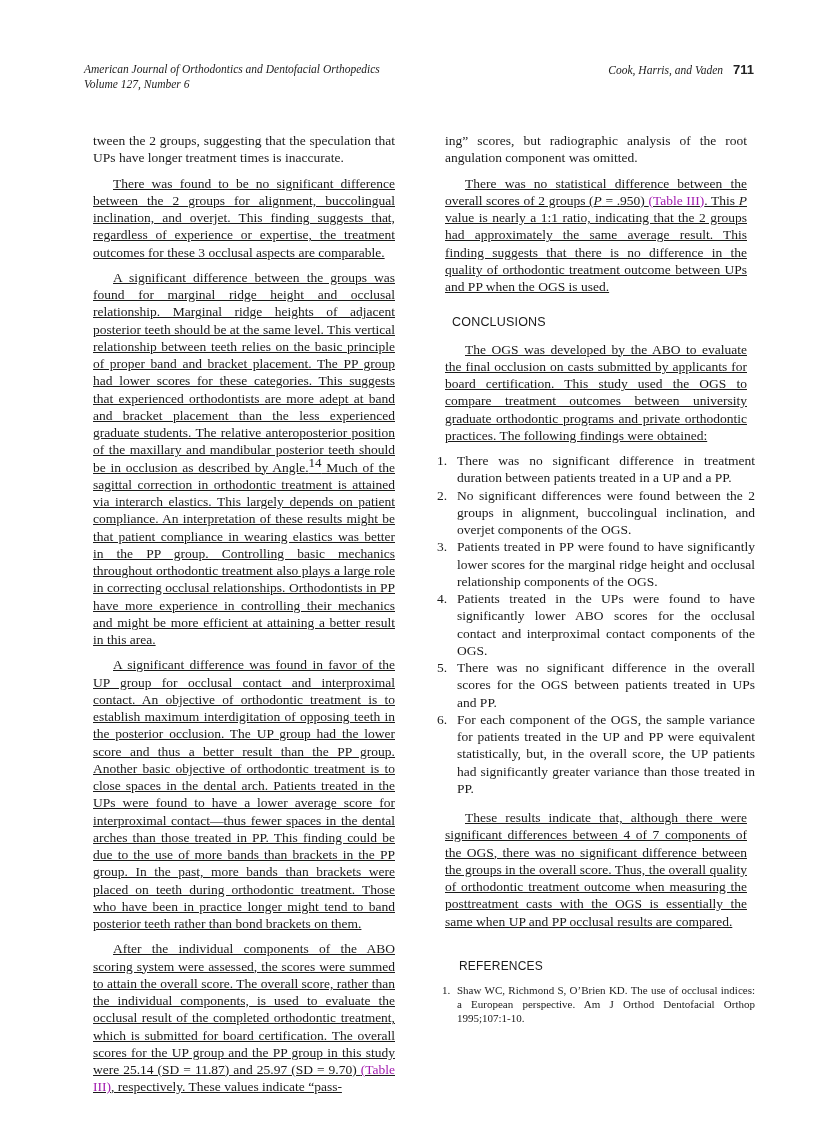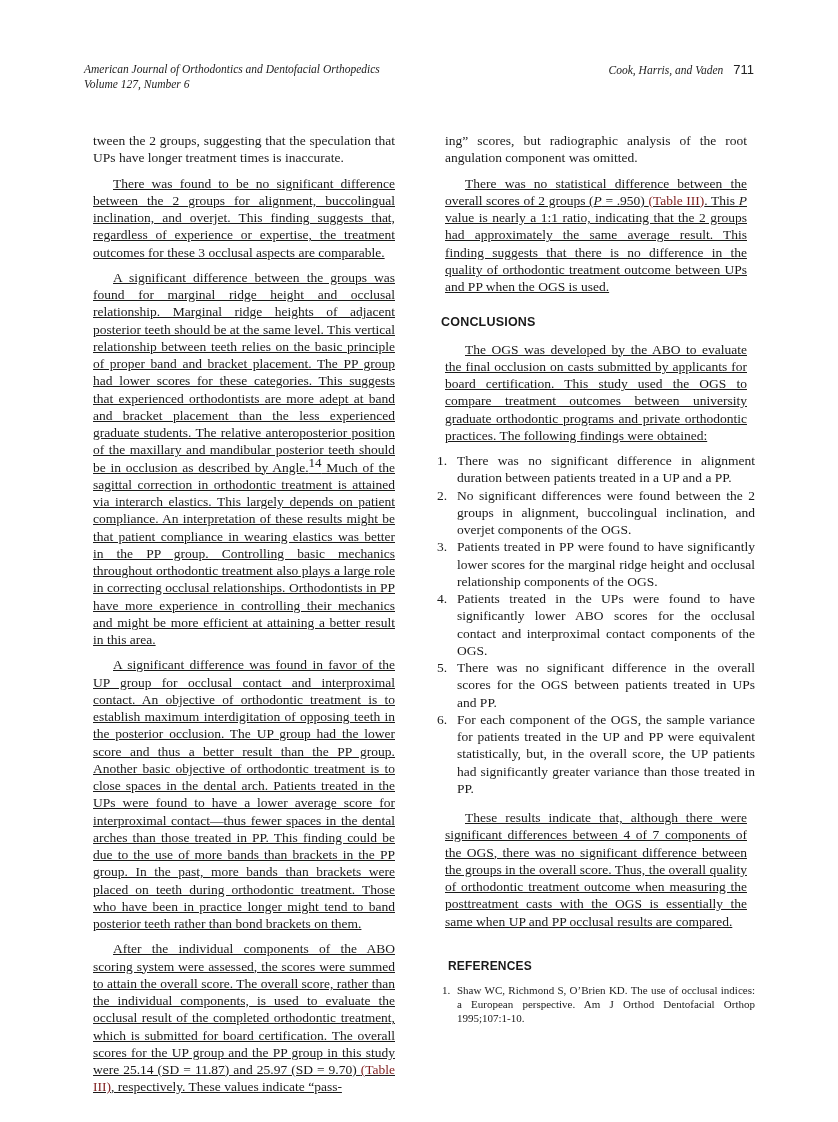--- a/index.html
+++ b/index.html
@@ -1,29 +1,29 @@
 <!DOCTYPE html>
 <html><head>
   <meta charset="utf-8">
   <style>
     html, body { margin: 0; padding: 0; background: #ffffff; }
     body { width: 838px; height: 1122px; position: relative; overflow: hidden; color: #1a1a1a; }
     .page { position: absolute; left: 0; top: 0; width: 838px; height: 1122px; }
     .header { position: absolute; left: 84px; top: 62px; width: 670px; font-family: "Liberation Serif", serif; font-style: italic; font-size: 11.5px; line-height: 15px; color: #222; }
     .header .left { position: absolute; left: 0; top: 0; }
     .header .right { position: absolute; right: 0; top: 0; white-space: nowrap; }
-    .header .pageno { font-family: "Liberation Sans", sans-serif; font-style: normal; font-weight: normal; font-size: 13px; margin-left: 10px; }
+    .header .pageno { font-family: "Liberation Sans", sans-serif; font-style: normal; font-weight: bold; font-size: 13px; margin-left: 10px; }
     .col { position: absolute; top: 124px; width: 318px; font-family: "Liberation Serif", serif; font-size: 13.5px; line-height: 17.25px; text-align: justify; color: #1a1a1a; }
     .col.left { left: 85px; }
     .col.right { left: 437px; }
     .col p { margin: 8px; }
     .col p.indent { text-indent: 20px; text-decoration: underline; }
-    .link { color: #7f1d1d; }
+    .link { color: #a21caf; }
     sup { font-size: 13px; line-height: 0; vertical-align: super; }
-    .heading { font-family: "Liberation Sans", sans-serif; font-weight: bold; font-size: 12.5px; margin: 19px 0 9px 4px; letter-spacing: 0.2px; }
+    .heading { font-family: "Liberation Sans", sans-serif; font-weight: normal; font-size: 12.5px; margin: 19px 0 9px 15px; letter-spacing: 0.2px; }
     ol.findings { margin: 0; padding: 0; list-style: none; }
     ol.findings li { position: relative; padding-left: 20px; }
     ol.findings li .num { position: absolute; left: 0; top: 0; }
     .after-list { margin-top: 12px !important; }
     .refs-heading { margin-top: 28px; margin-bottom: 8px; font-size: 12px; padding-left: 7px; }
     ol.refs { margin: 0; padding: 0; list-style: none; font-size: 11px; line-height: 14px; }
     ol.refs li { position: relative; padding-left: 20px; }
     ol.refs li .num { position: absolute; left: 5px; top: 0; }
     i.var { font-style: italic; }
   </style>
@@ -51,21 +51,21 @@
   </div>
 
   <div class="col right">
     <p>ing” scores, but radiographic analysis of the root angulation component was omitted.</p>
     <p class="indent"><span>There was no statistical difference between the overall scores of 2 groups (</span><i class="var">P</i><span> = .950) </span><span class="link">(Table III)</span><span>. This </span><i class="var">P</i><span> value is nearly a 1:1 ratio, indicating that the 2 groups had approximately the same average result. This finding suggests that there is no difference in the quality of orthodontic treatment outcome between UPs and PP when the OGS is used.</span></p>
 
     <div class="heading">CONCLUSIONS</div>
     <p class="indent">The OGS was developed by the ABO to evaluate the final occlusion on casts submitted by applicants for board certification. This study used the OGS to compare treatment outcomes between university graduate orthodontic programs and private orthodontic practices. The following findings were obtained:</p>
 
     <ol class="findings">
-      <li><span class="num">1.</span><span>There was no significant difference in alignment duration between patients treated in a UP and a PP.</span></li>
+      <li><span class="num">1.</span><span>There was no significant difference in treatment duration between patients treated in a UP and a PP.</span></li>
       <li><span class="num">2.</span><span>No significant differences were found between the 2 groups in alignment, buccolingual inclination, and overjet components of the OGS.</span></li>
       <li><span class="num">3.</span><span>Patients treated in PP were found to have significantly lower scores for the marginal ridge height and occlusal relationship components of the OGS.</span></li>
       <li><span class="num">4.</span><span>Patients treated in the UPs were found to have significantly lower ABO scores for the occlusal contact and interproximal contact components of the OGS.</span></li>
       <li><span class="num">5.</span><span>There was no significant difference in the overall scores for the OGS between patients treated in UPs and PP.</span></li>
       <li><span class="num">6.</span><span>For each component of the OGS, the sample variance for patients treated in the UP and PP were equivalent statistically, but, in the overall score, the UP patients had significantly greater variance than those treated in PP.</span></li>
     </ol>
 
     <p class="indent after-list">These results indicate that, although there were significant differences between 4 of 7 components of the OGS, there was no significant difference between the groups in the overall score. Thus, the overall quality of orthodontic treatment outcome when measuring the posttreatment casts with the OGS is essentially the same when UP and PP occlusal results are compared.</p>
 
     <div class="heading refs-heading">REFERENCES</div>

